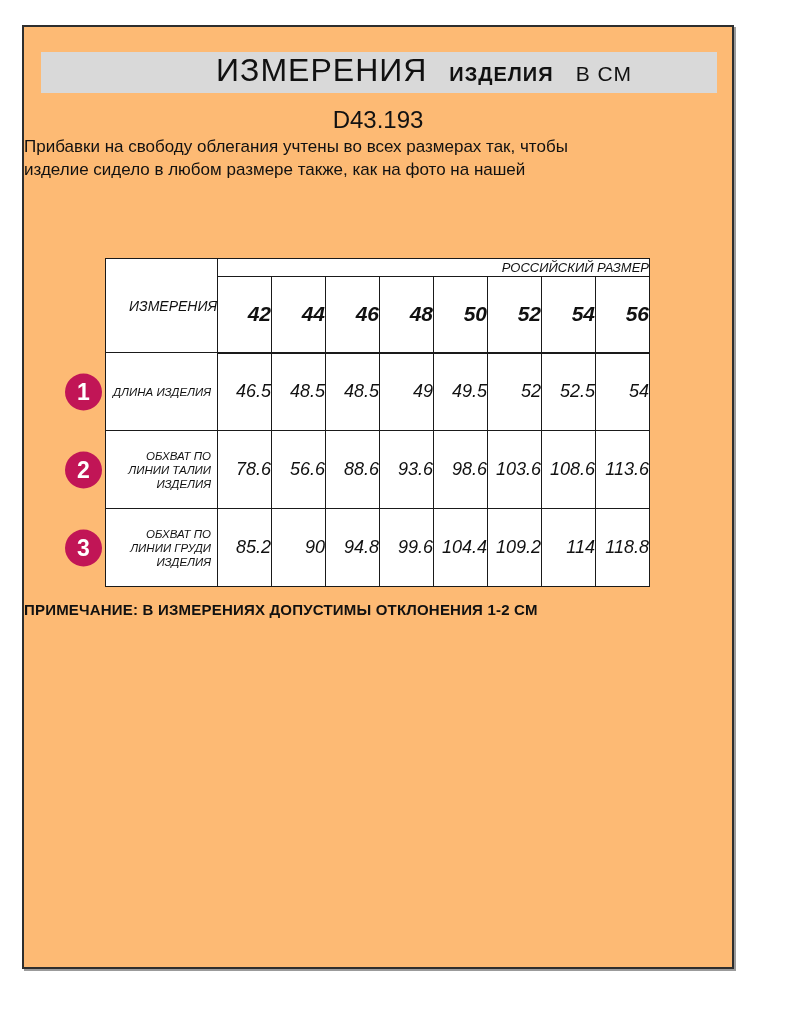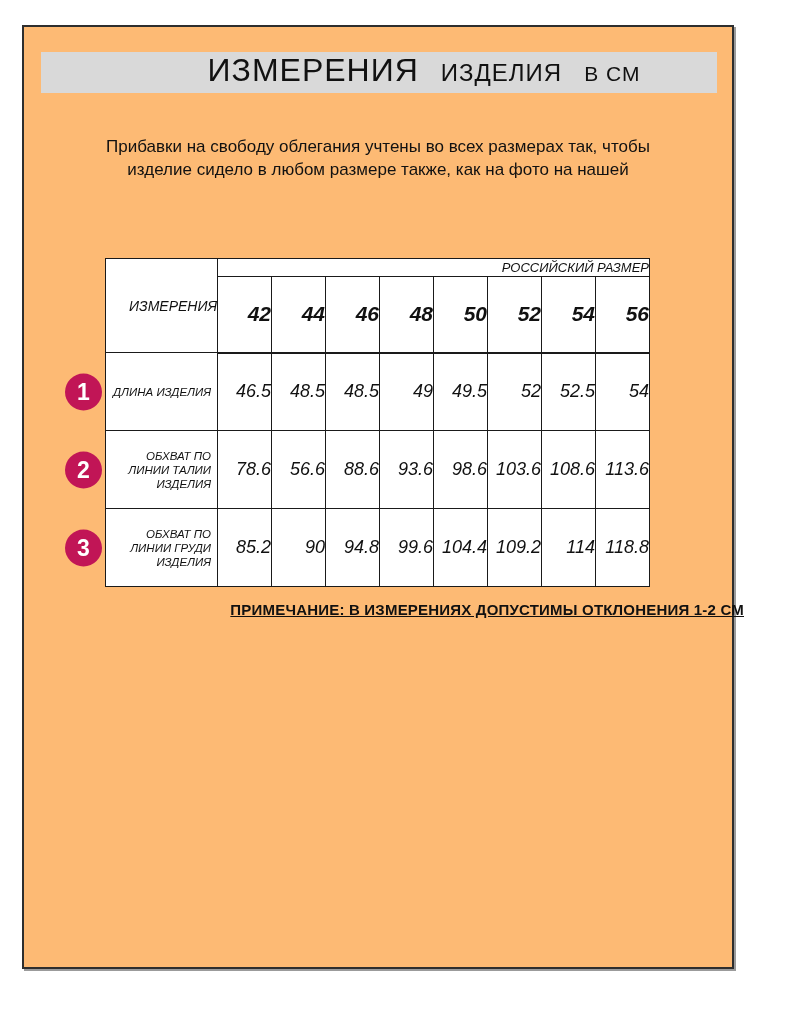--- a/index.html
+++ b/index.html
@@ -28,36 +28,36 @@
     left: 17px; top: 25px;
     width: 676px; height: 41px;
     background: var(--bar);
     display: flex;
     align-items: baseline;
     justify-content: center;
     padding-left: 90px;
     white-space: nowrap;
   }
   .title-reg  { font-size: 32px; font-weight: 400; letter-spacing: 1px; }
-  .title-bold { font-size: 24px; font-weight: 400; margin-left: 22px; letter-spacing: 1px; }
+  .title-bold { font-size: 20px; font-weight: 700; margin-left: 22px; letter-spacing: 1px; }
   .title-unit { font-size: 21px; font-weight: 400; margin-left: 22px; letter-spacing: 1px; }
 
   
   .article {
     position: absolute;
     left: 0; top: 79px;
     width: 100%;
     text-align: center;
     font-size: 24px;
   }
   .desc {
     position: absolute;
     left: 0; top: 108px;
     width: 100%;
-    text-align: center;
+    text-align: left;
     font-size: 17px;
     line-height: 23px;
   }
 
   
   .table-zone {
     position: absolute;
     left: 0; top: 231px;
     width: 100%;
   }
@@ -114,40 +114,40 @@
     font-weight: 700;
     display: flex;
     align-items: center;
     justify-content: center;
     transform: translateY(-50%);
   }
 
   
   .note {
     position: absolute;
-    left: 12px; top: 574px;
-    width: 100%;
-    text-align: right;
+    left: 0; top: 574px;
+    width: 100%;
+    text-align: left;
     font-size: 15px;
     font-weight: 700;
     letter-spacing: 0.2px;
-    text-decoration: underline;
   }
 </style>
 </head>
 <body>
 
 <div class="sheet">
 
   <div class="title-bar">
     <span class="title-reg">ИЗМЕРЕНИЯ</span>
     <span class="title-bold">ИЗДЕЛИЯ</span>
     <span class="title-unit">В СМ</span>
   </div>
 
+  <div class="article">D43.193</div>
 
   <div class="desc">
     <div>Прибавки на свободу облегания учтены во всех размерах так, чтобы</div>
     <div>изделие сидело в любом размере также, как на фото на нашей</div>
   </div>
 
   <div class="table-zone">
     <table class="size-table">
       <thead>
         <tr>

